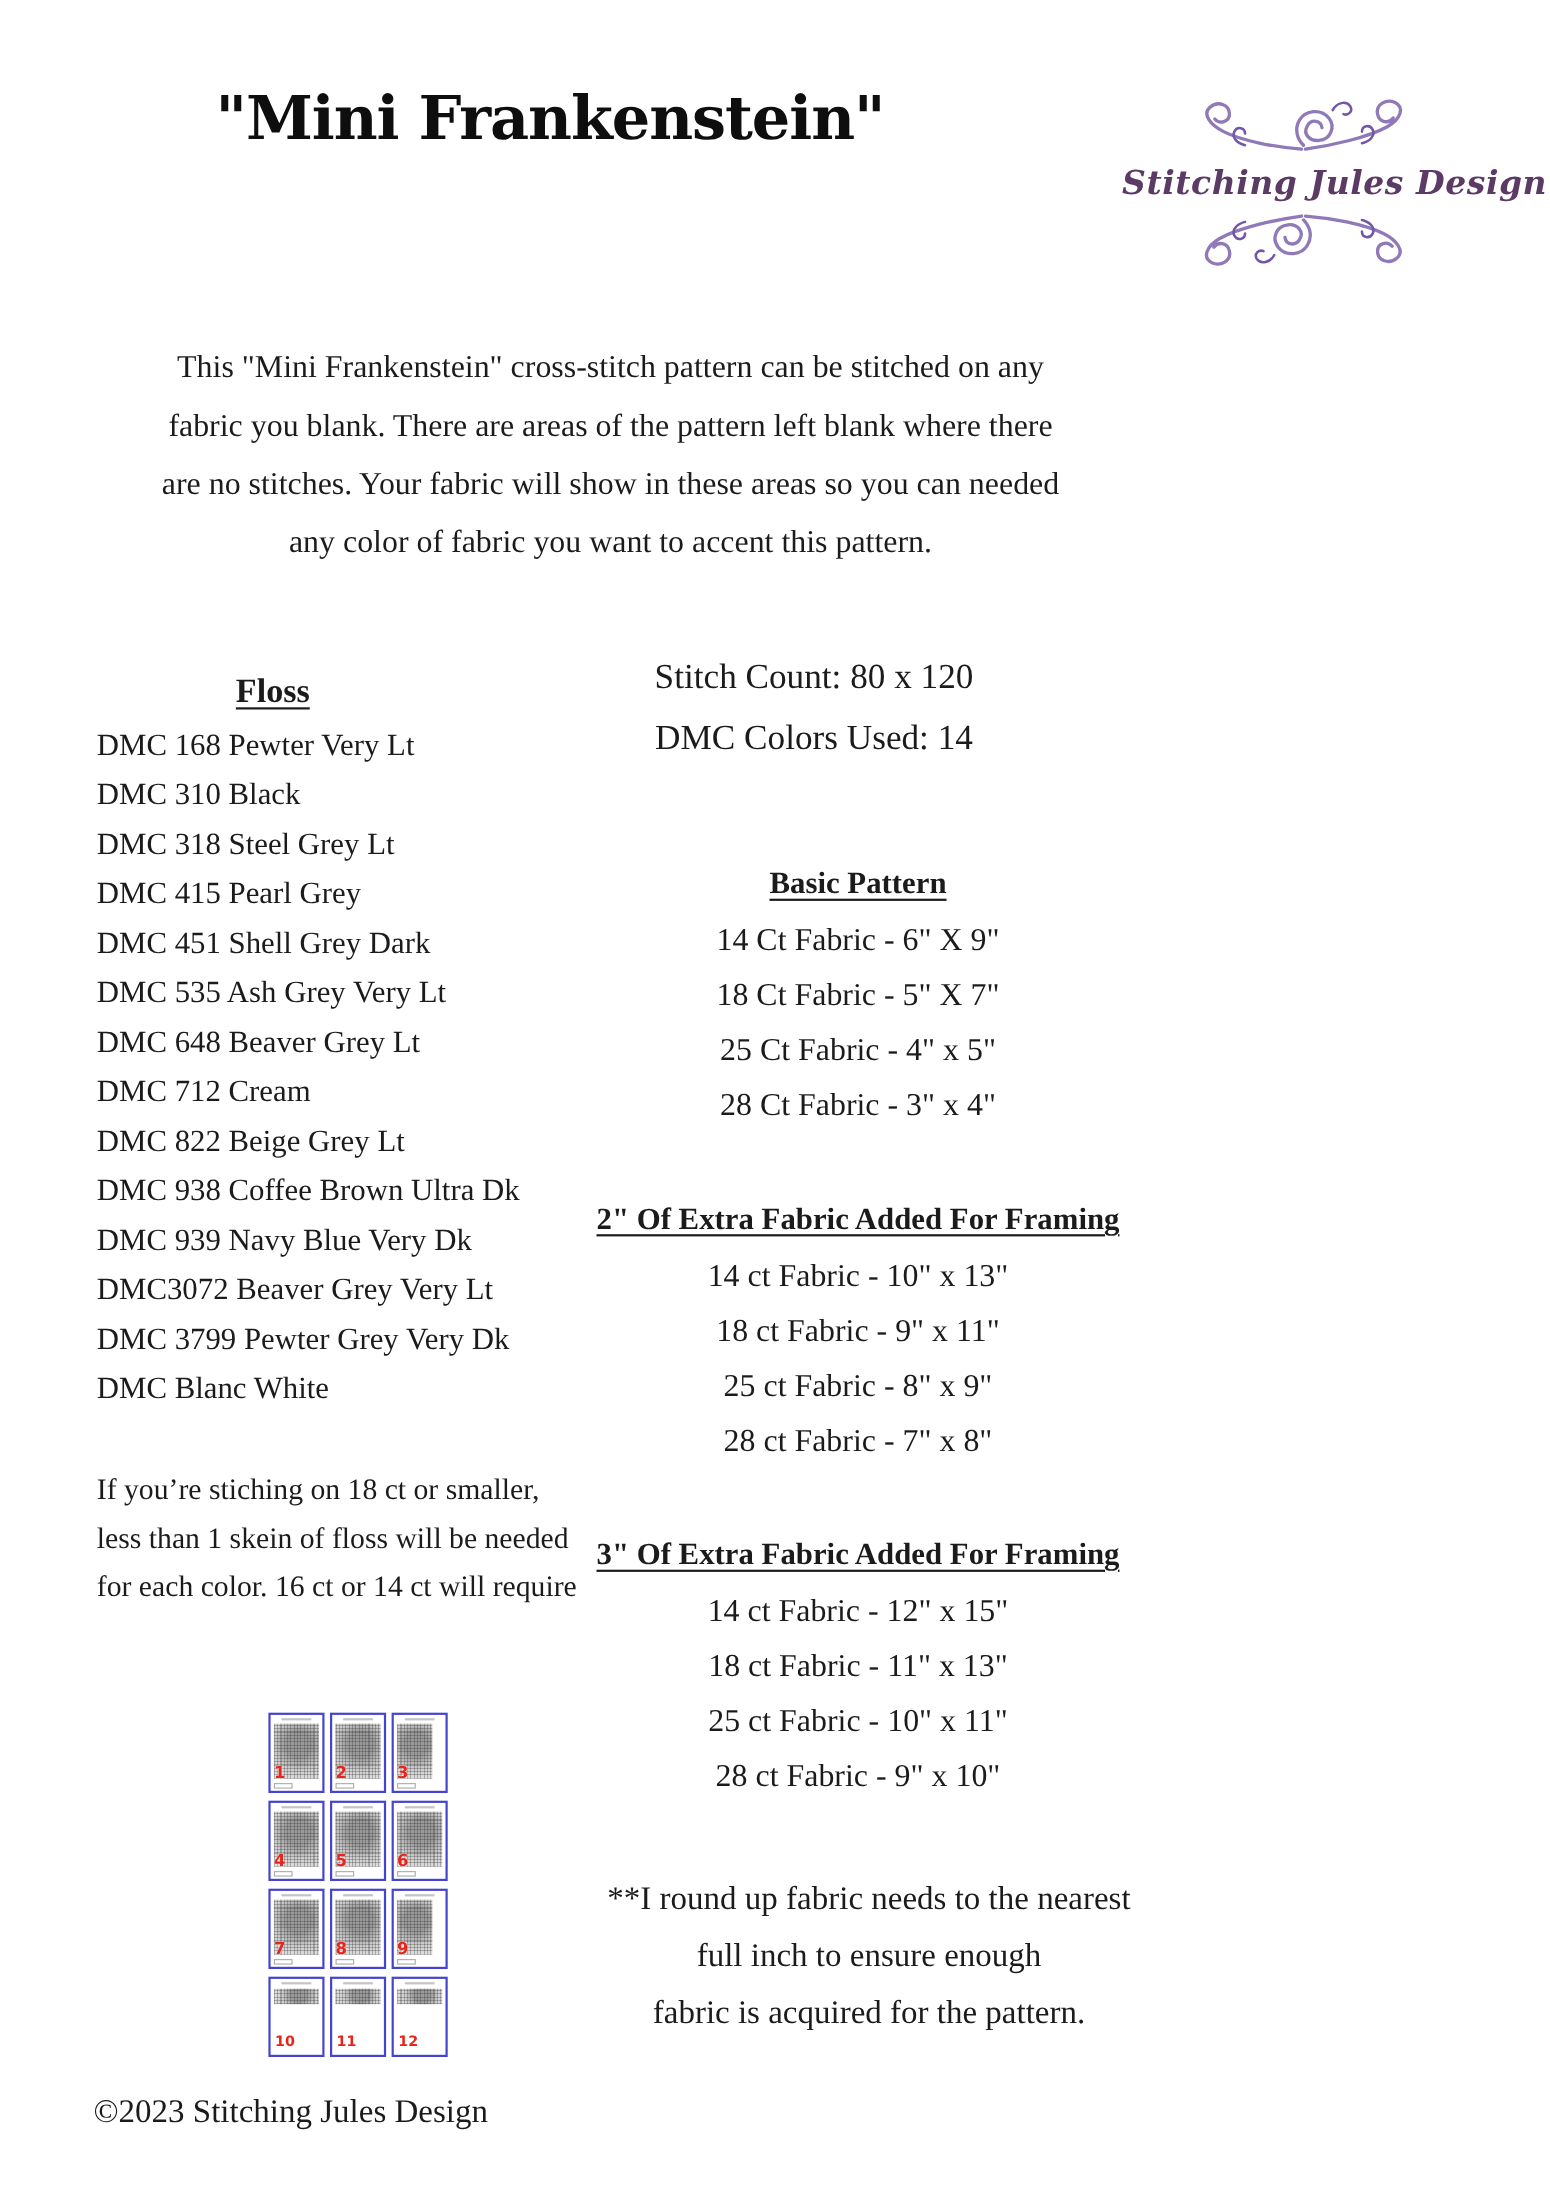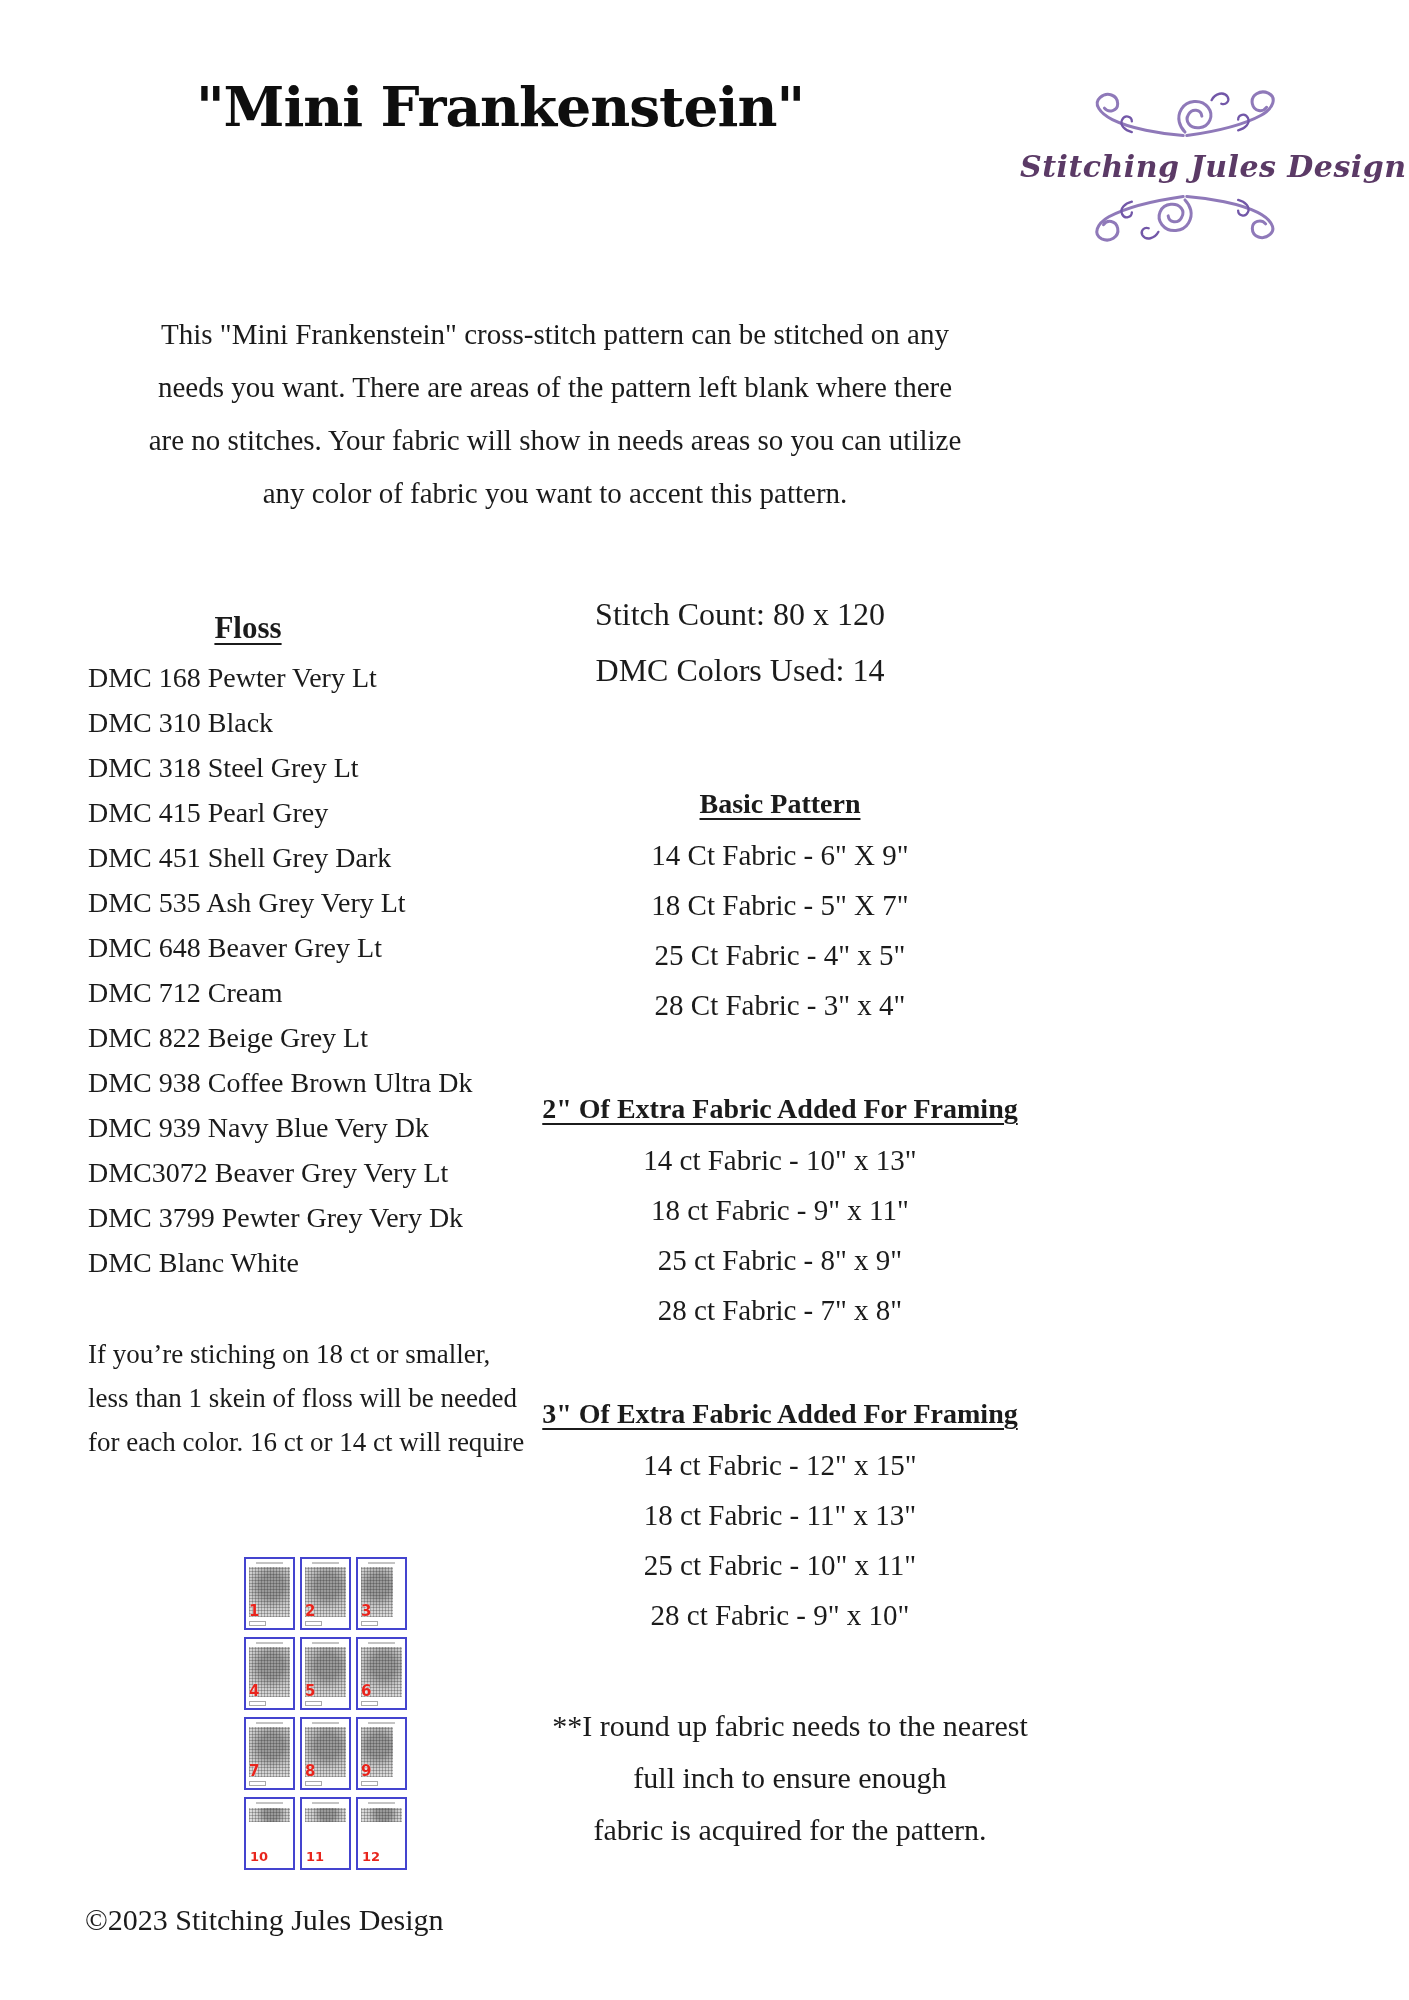--- a/index.html
+++ b/index.html
@@ -150,22 +150,22 @@
       <g stroke="#7257a8" stroke-width="2.6" stroke-linecap="round">
         <path d="M60,52 C52,50 46,44 49,38 C52,32 60,34 60,40"></path>
         <path d="M180,50 C188,48 194,42 191,36 C188,30 180,32 180,38"></path>
         <path d="M150,16 C154,8 164,6 168,12 C171,17 166,22 161,20"></path>
       </g>
     </svg>
   </div>
 
   <div class="intro" id="intro">
       <div>This "Mini Frankenstein" cross-stitch pattern can be stitched on any</div>
-      <div>needs you want. There are areas of the pattern left blank where there</div>
-      <div>are no stitches. Your fabric will show in needs areas so you can utilize</div>
+      <div>fabric you blank. There are areas of the pattern left blank where there</div>
+      <div>are no stitches. Your fabric will show in these areas so you can needed</div>
       <div>any color of fabric you want to accent this pattern.</div>
     </div>
 
   <div class="stats">
     <div>Stitch Count: 80 x 120</div>
     <div>DMC Colors Used: 14</div>
   </div>
 
   <div class="floss-heading">Floss</div>
   <div class="floss-list" id="floss-list">

